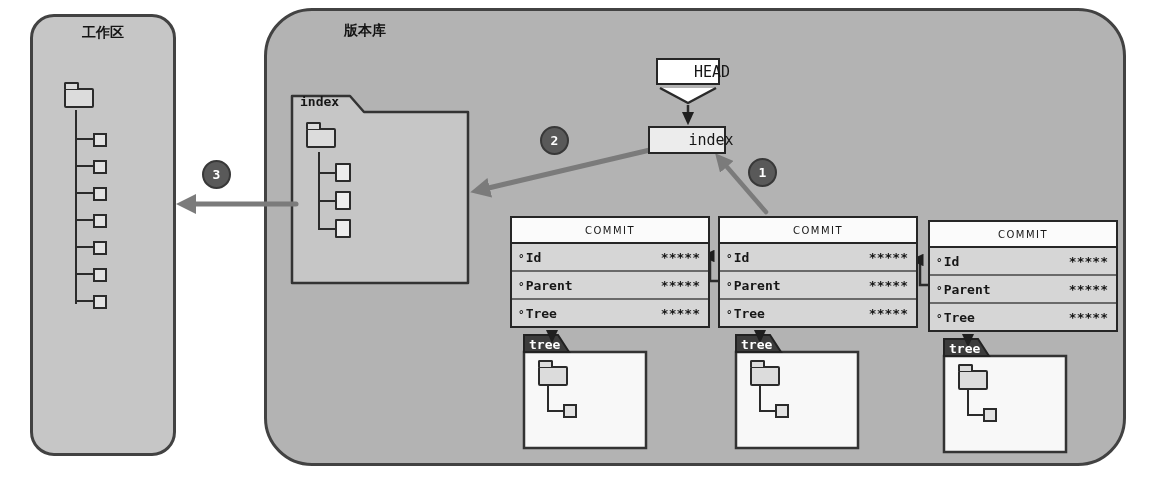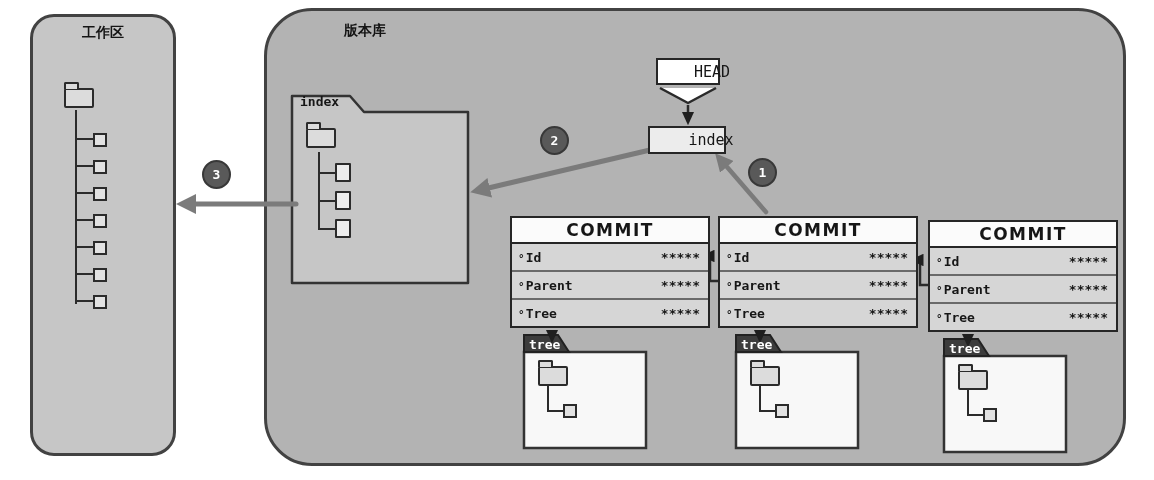--- a/index.html
+++ b/index.html
@@ -37,21 +37,21 @@
 
   .step { position:absolute; z-index:12; width:25px; height:25px; border-radius:50%;
           background:#595959; border:2px solid #383838; color:#ffffff; font-weight:bold; font-size:13px;
           display:flex; align-items:center; justify-content:center;
           font-family:"DejaVu Sans Mono", monospace; }
 
   .commit { position:absolute; z-index:10; box-sizing:content-box; width:196px;
             border:2.5px solid #262626; background:#d6d6d6; }
   .commit.c3 { width:186px; }
   .commit-header { height:24px; background:#fbfbfb; border-bottom:2.5px solid #262626;
-            font-weight:bold; font-size:17px; letter-spacing:1.5px;
+            font-weight:normal; font-size:10px; letter-spacing:1.5px;
             display:flex; align-items:center; justify-content:center; }
   .commit-row { height:26px; display:flex; align-items:center; justify-content:space-between;
             padding:0 8px 0 6px; font-family:"DejaVu Sans Mono", monospace; font-weight:bold; font-size:13px;
             border-bottom:2px solid #6a6a6a; }
   .commit-row:last-child { border-bottom:none; }
   .commit-key::before { content:"°"; font-size:11px; margin-right:1px; }
 
   .tree-label { position:absolute; z-index:11; color:#ffffff; font-weight:bold; font-size:13px;
             font-family:"DejaVu Sans Mono", monospace; }
 </style>

